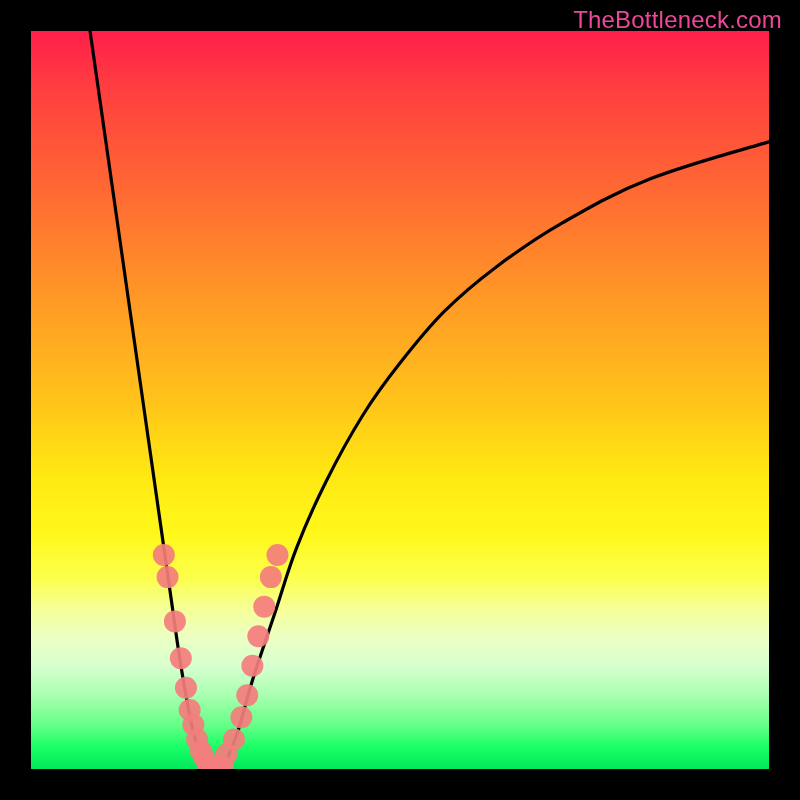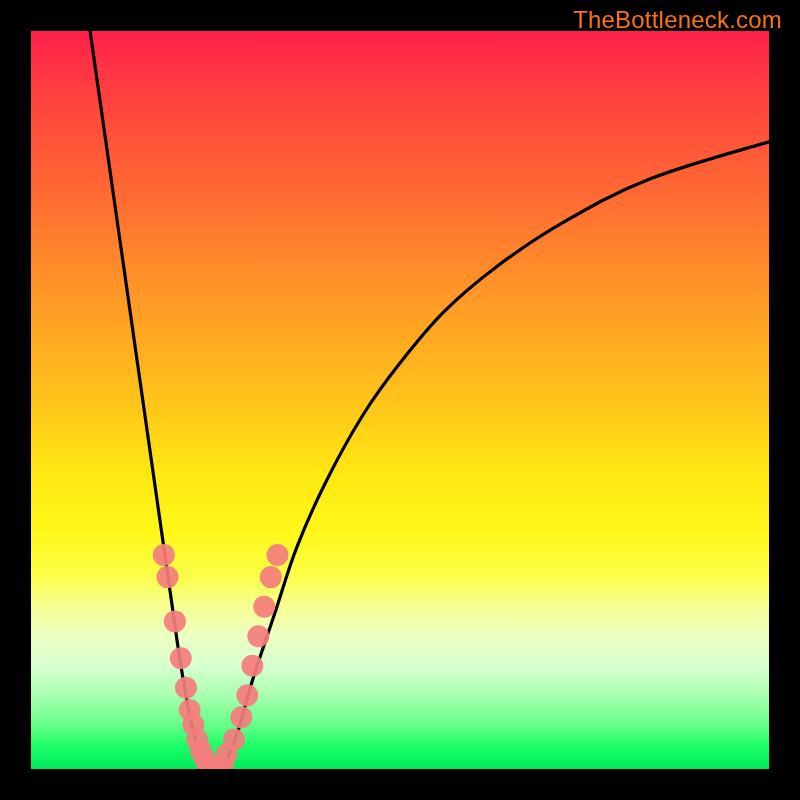--- a/index.html
+++ b/index.html
@@ -39,21 +39,21 @@
       #d8ffd0 86%,
       #a9ffb0 90%,
       #66ff88 94%,
       #1aff67 97%,
       #00e85a 100%);
   }
   .watermark {
     position: absolute;
     top: 6px;
     right: 18px;
-    color: #f97316;
+    color: #ec4899;
     font-size: 24px;
     font-weight: 500;
     letter-spacing: 0.2px;
     user-select: none;
   }
   svg.curves {
     position: absolute;
     left: 0;
     top: 0;
     width: 738px;

